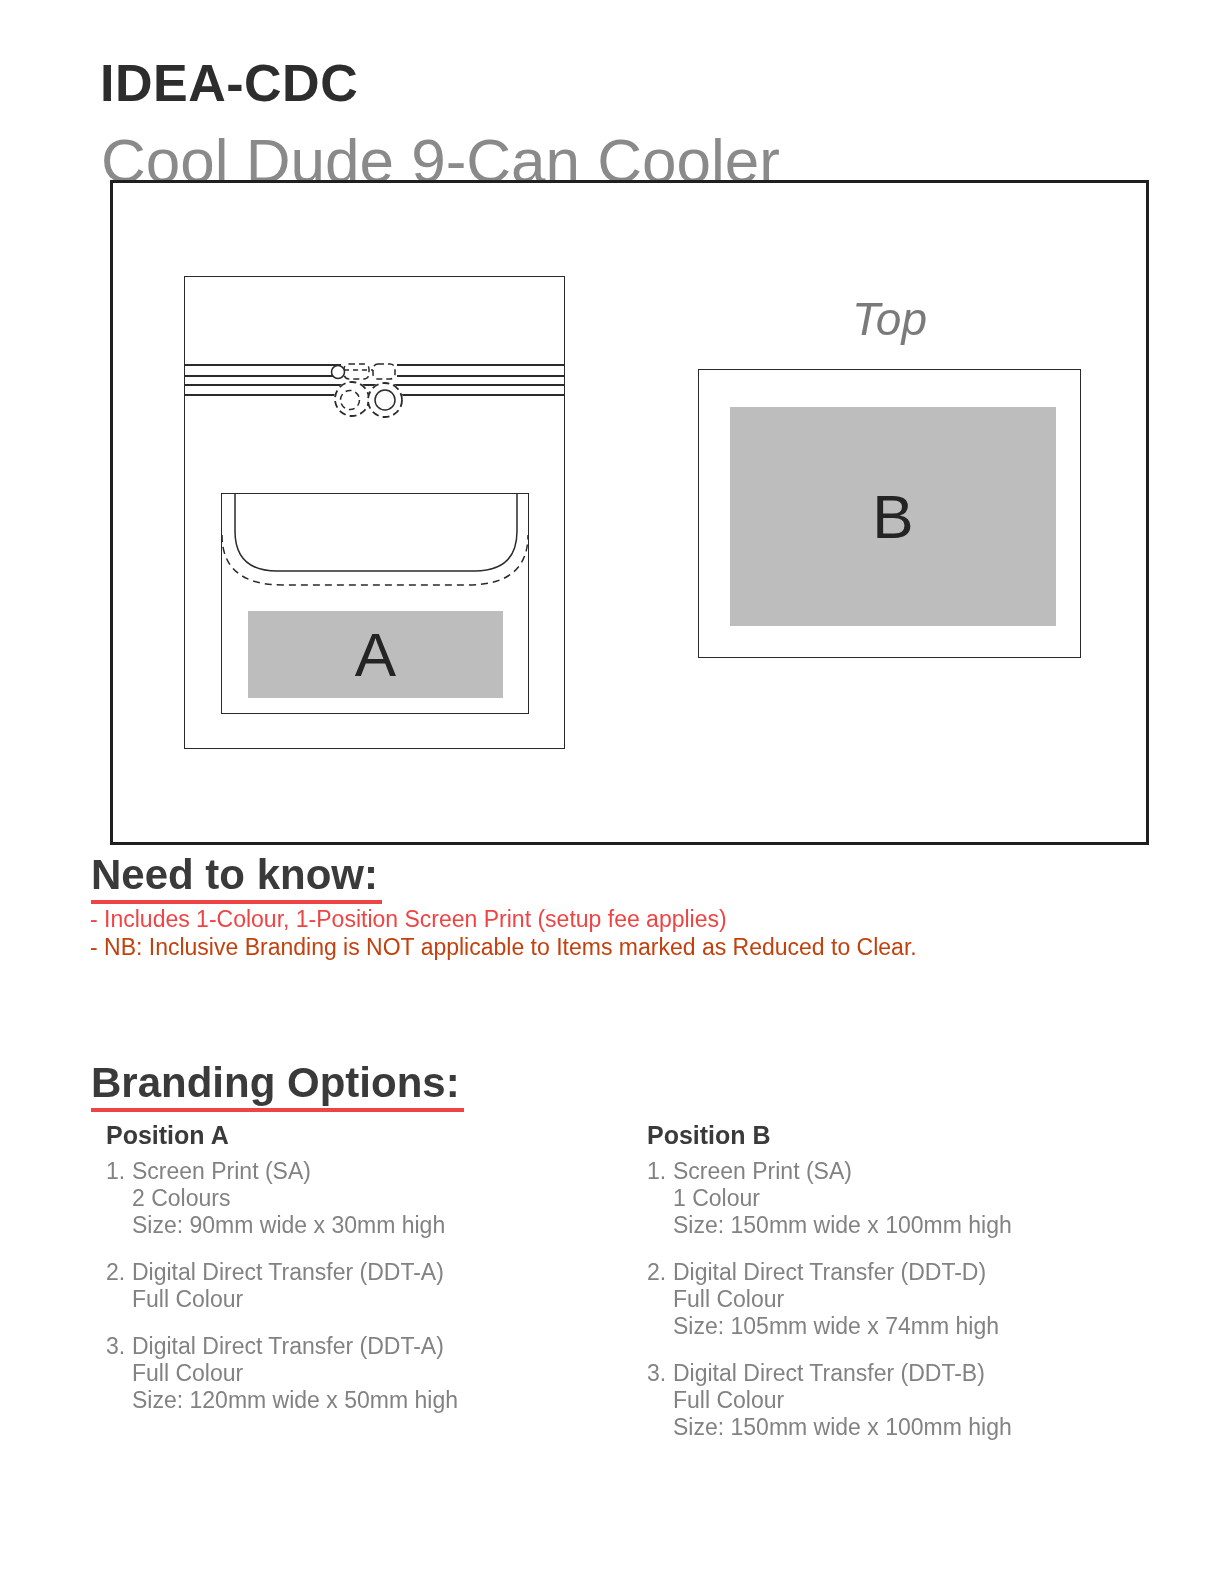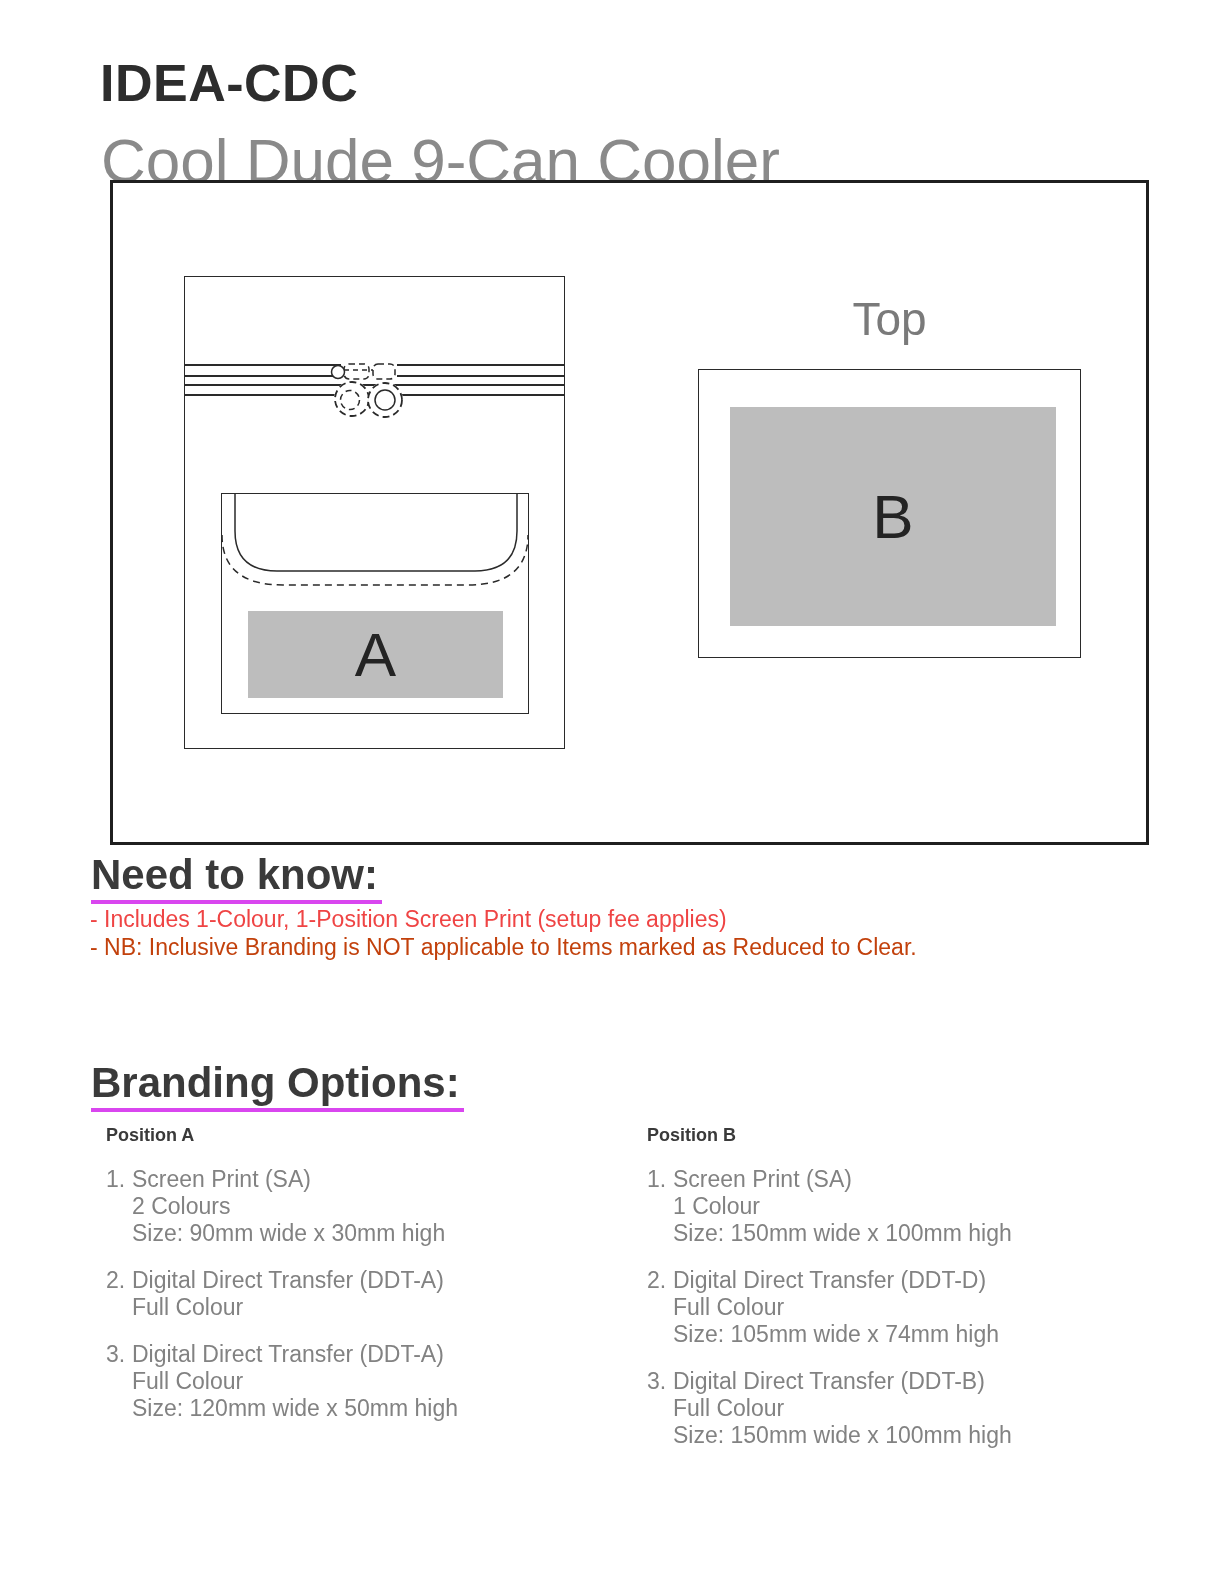--- a/index.html
+++ b/index.html
@@ -51,53 +51,53 @@
   .print-area {
     background: #bdbdbd;
     display: flex; align-items: center; justify-content: center;
     color: #242424;
     font-size: 62px; font-weight: normal;
   }
   .print-a { left: 26px; top: 117px; width: 255px; height: 87px; }
   .top-label {
     left: 585px; top: 112px; width: 383px;
     text-align: center;
-    font-size: 46px; color: #7a7a7a; line-height: 1.05;
+    font-size: 46px; color: #7a7a7a; line-height: 1.05; font-style: italic;
   }
   .top-box {
     left: 585px; top: 186px;
     width: 383px; height: 289px;
     border: 1.5px solid #2a2a2a;
   }
   .print-b { left: 31px; top: 37px; width: 326px; height: 219px; }
 
   
   .section-heading {
     display: inline-block;
     font-size: 42px; font-weight: bold; color: #3a3a3a;
     line-height: 1.0;
     padding-bottom: 4px;
-    border-bottom: 4px solid #d946ef;
+    border-bottom: 4px solid #ef4444;
     padding-right: 4px;
   }
   .need-heading { left: 91px; top: 854px; }
   .branding-heading { left: 91px; top: 1062px; }
 
   
   .notes { left: 90px; top: 906px; font-size: 23px; line-height: 27.5px; }
   .note-gray { color: #ef4444; }
   .note-red  { color: #c2410c; }
 
   
   .brand-col { top: 1120px; width: 520px; }
   .col-a { left: 106px; }
   .col-b { left: 647px; }
   .col-title {
-    font-size: 18px; font-weight: bold; color: #3a3a3a;
-    line-height: 30px; margin-bottom: 16px;
+    font-size: 25px; font-weight: bold; color: #3a3a3a;
+    line-height: 30px; margin-bottom: 8px;
   }
   .brand-item { display: flex; margin-bottom: 20px; color: #828282; font-size: 23px; line-height: 27px; }
   .item-num { width: 26px; flex: 0 0 26px; }
   .item-lines { flex: 1; }
 </style>
 </head>
 <body>
 
 <div class="page">
 

